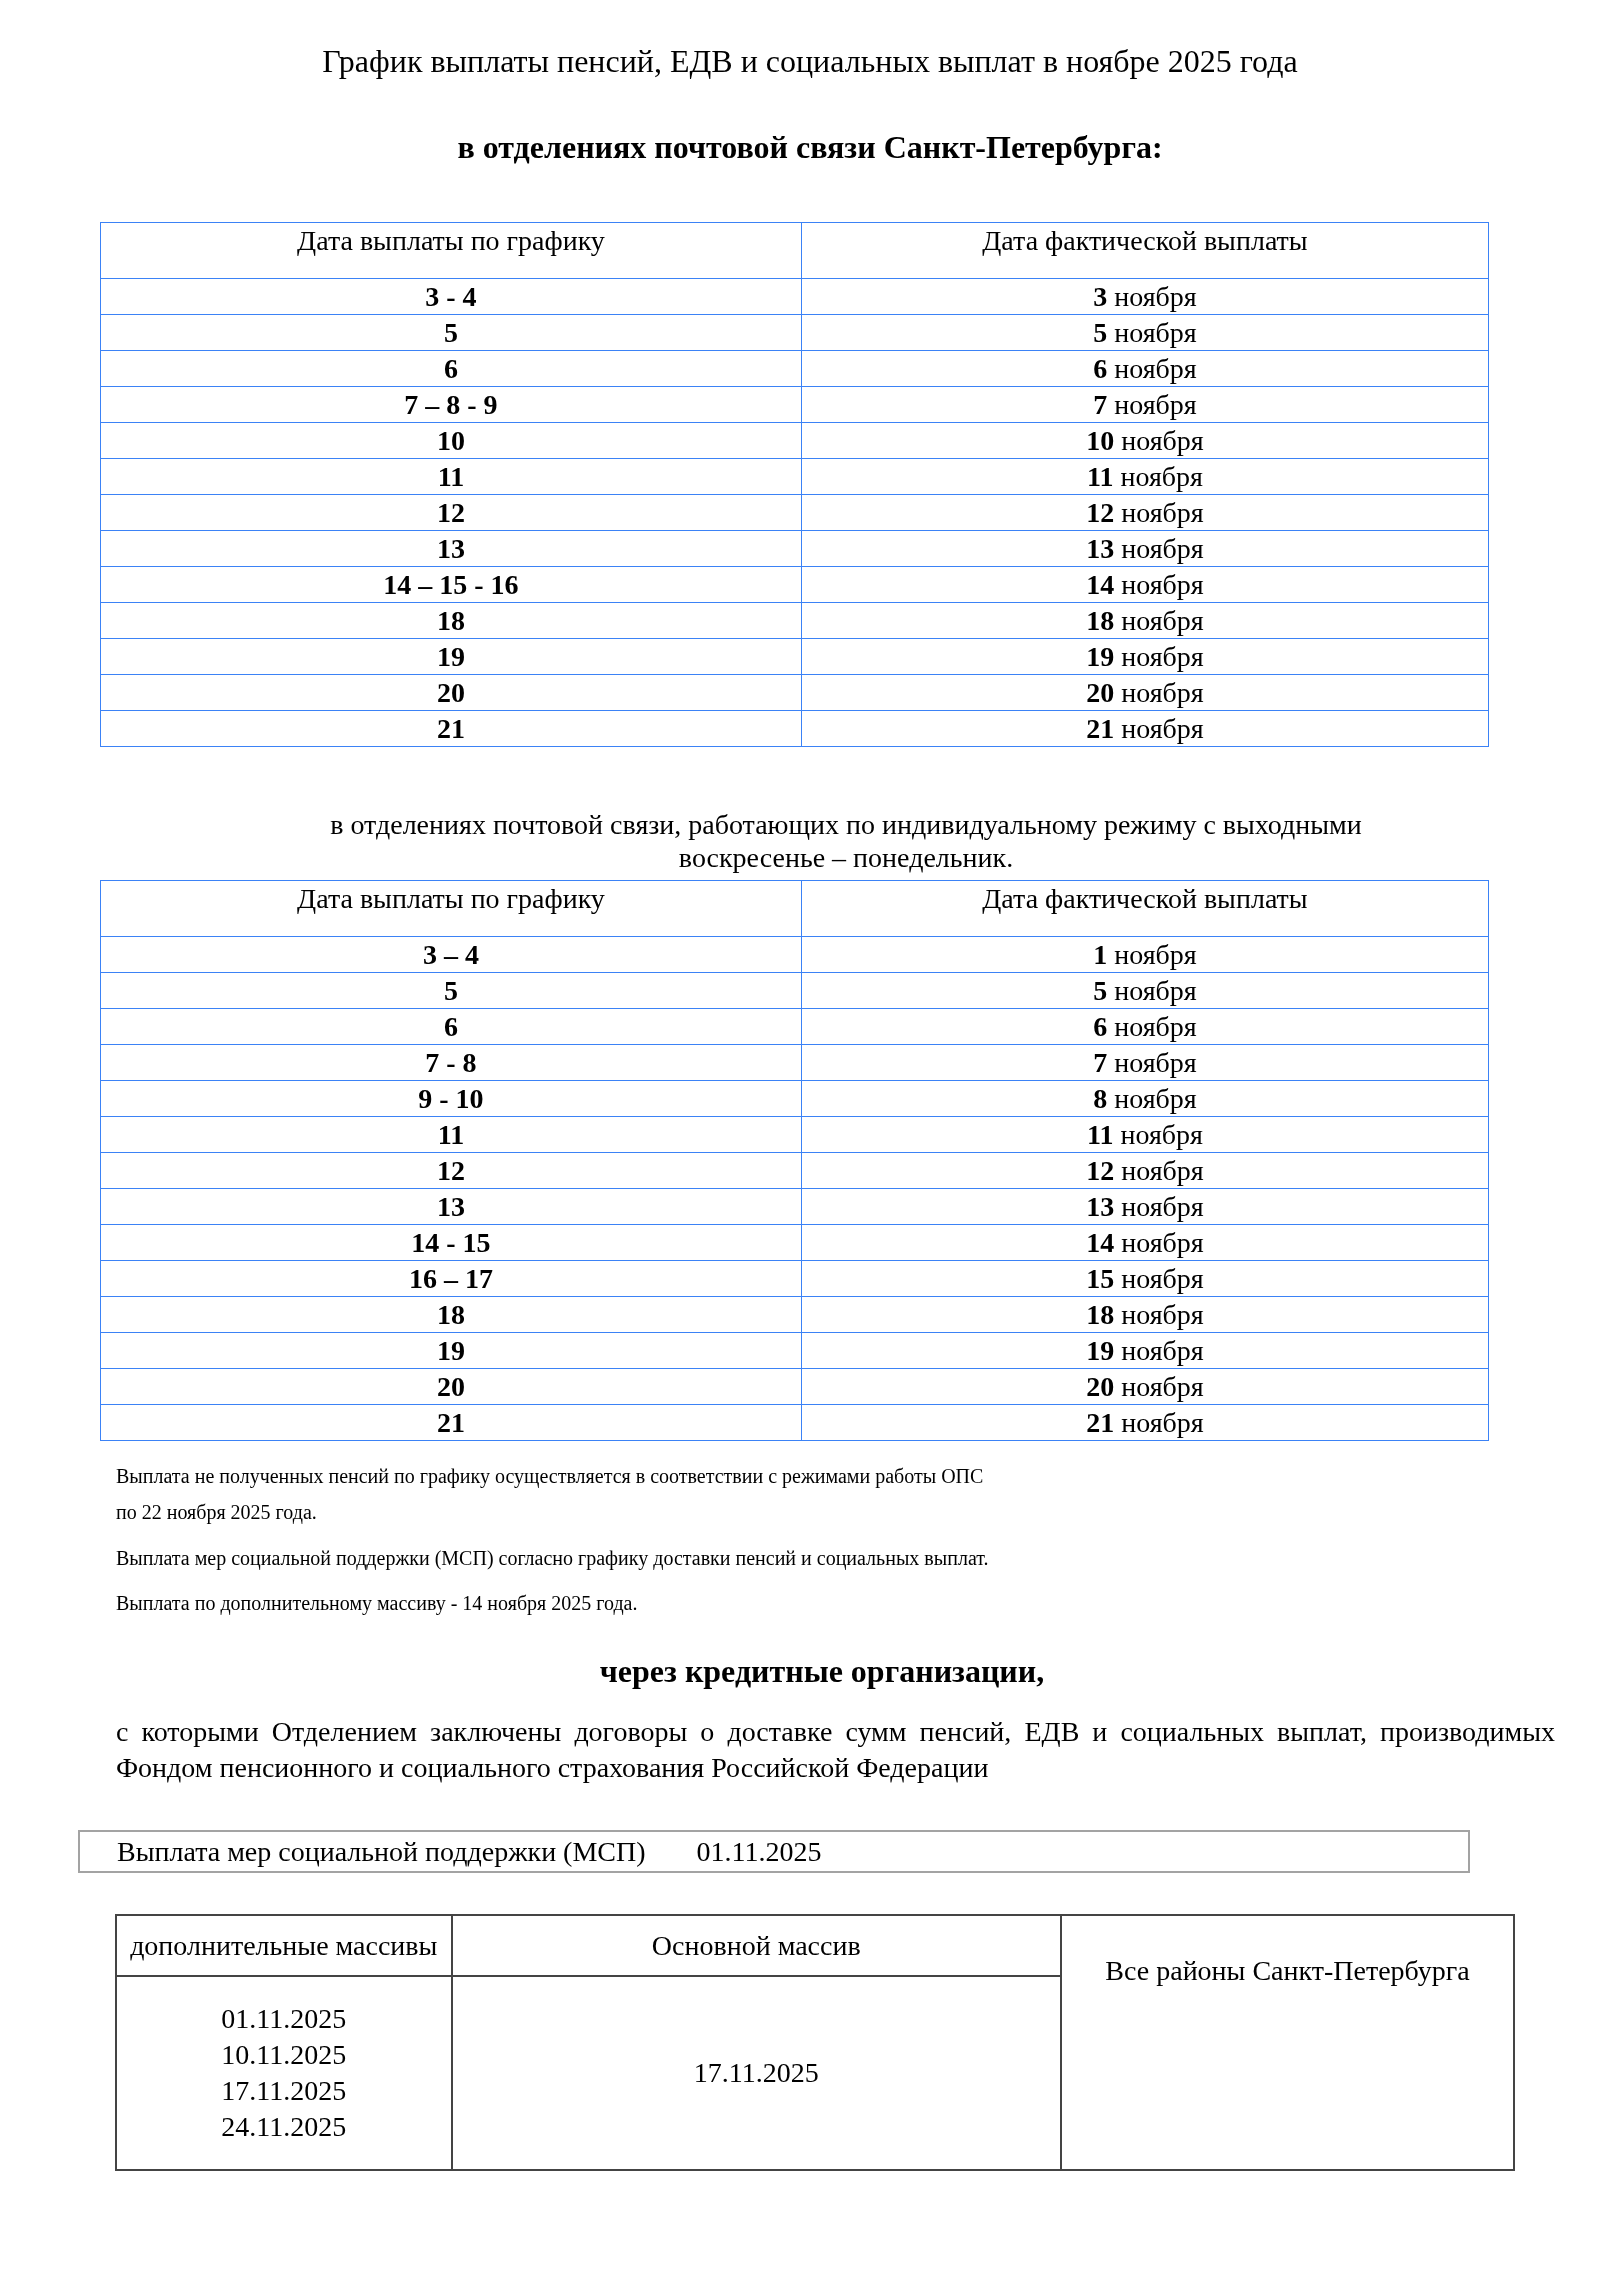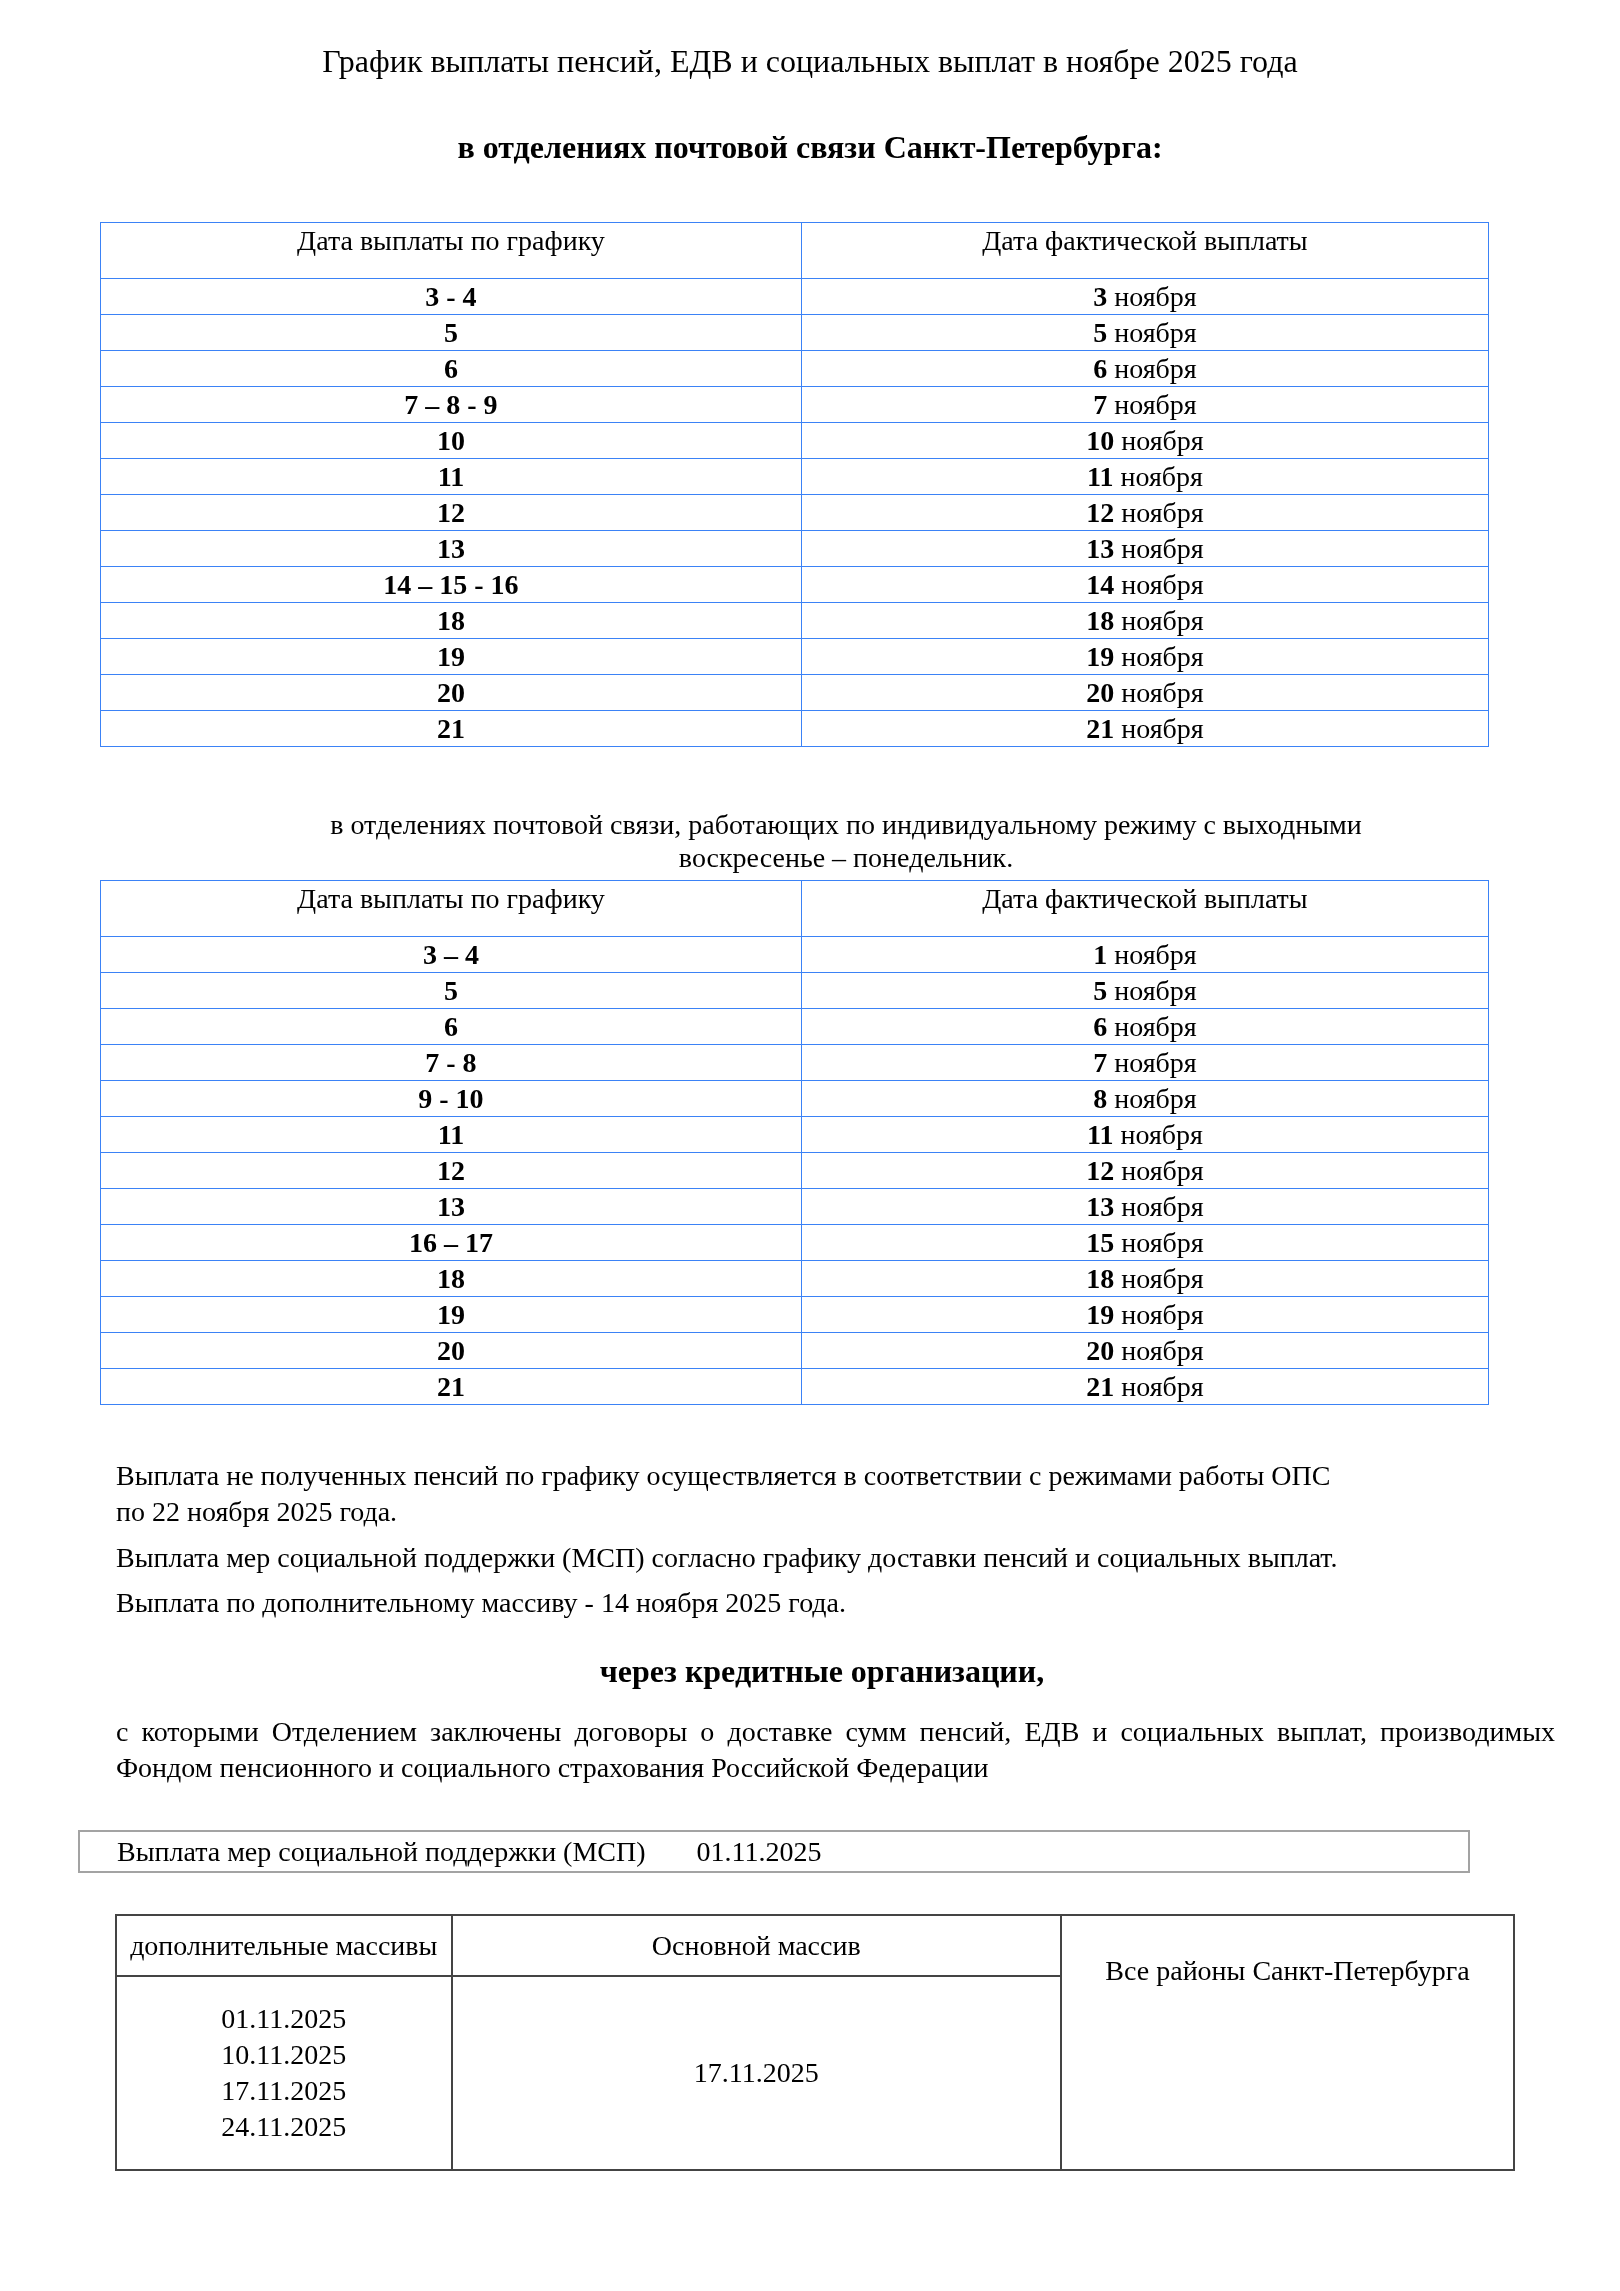--- a/index.html
+++ b/index.html
@@ -59,21 +59,21 @@
       text-align: center;
       font-size: 28px;
       line-height: 33px;
       padding-left: 36px;
     }
     #note2 { top: 808px; }
     .para {
       position: absolute;
       left: 116px;
       width: 1441px;
-      font-size: 28px;
+      font-size: 20px;
       line-height: 36px;
     }
     #p1 { top: 1458px; }
     #p2 { top: 1540px; }
     #p3 { top: 1585px; }
     #credit-title {
       position: absolute; left: 0; width: 1620px; top: 1650px;
       text-align: center; font-size: 32px; font-weight: bold; line-height: 43px; padding-left: 12px;
     }
     #credit-text {
@@ -212,20 +212,24 @@
         <td class="col1">11</td>
         <td><span class="num">11</span> <span>ноября</span></td>
       </tr>
       <tr>
         <td class="col1">12</td>
         <td><span class="num">12</span> <span>ноября</span></td>
       </tr>
       <tr>
         <td class="col1">13</td>
         <td><span class="num">13</span> <span>ноября</span></td>
+      </tr>
+      <tr>
+        <td class="col1">14 - 15</td>
+        <td><span class="num">14</span> <span>ноября</span></td>
       </tr>
       <tr>
         <td class="col1">16 – 17</td>
         <td><span class="num">15</span> <span>ноября</span></td>
       </tr>
       <tr>
         <td class="col1">18</td>
         <td><span class="num">18</span> <span>ноября</span></td>
       </tr>
       <tr>

